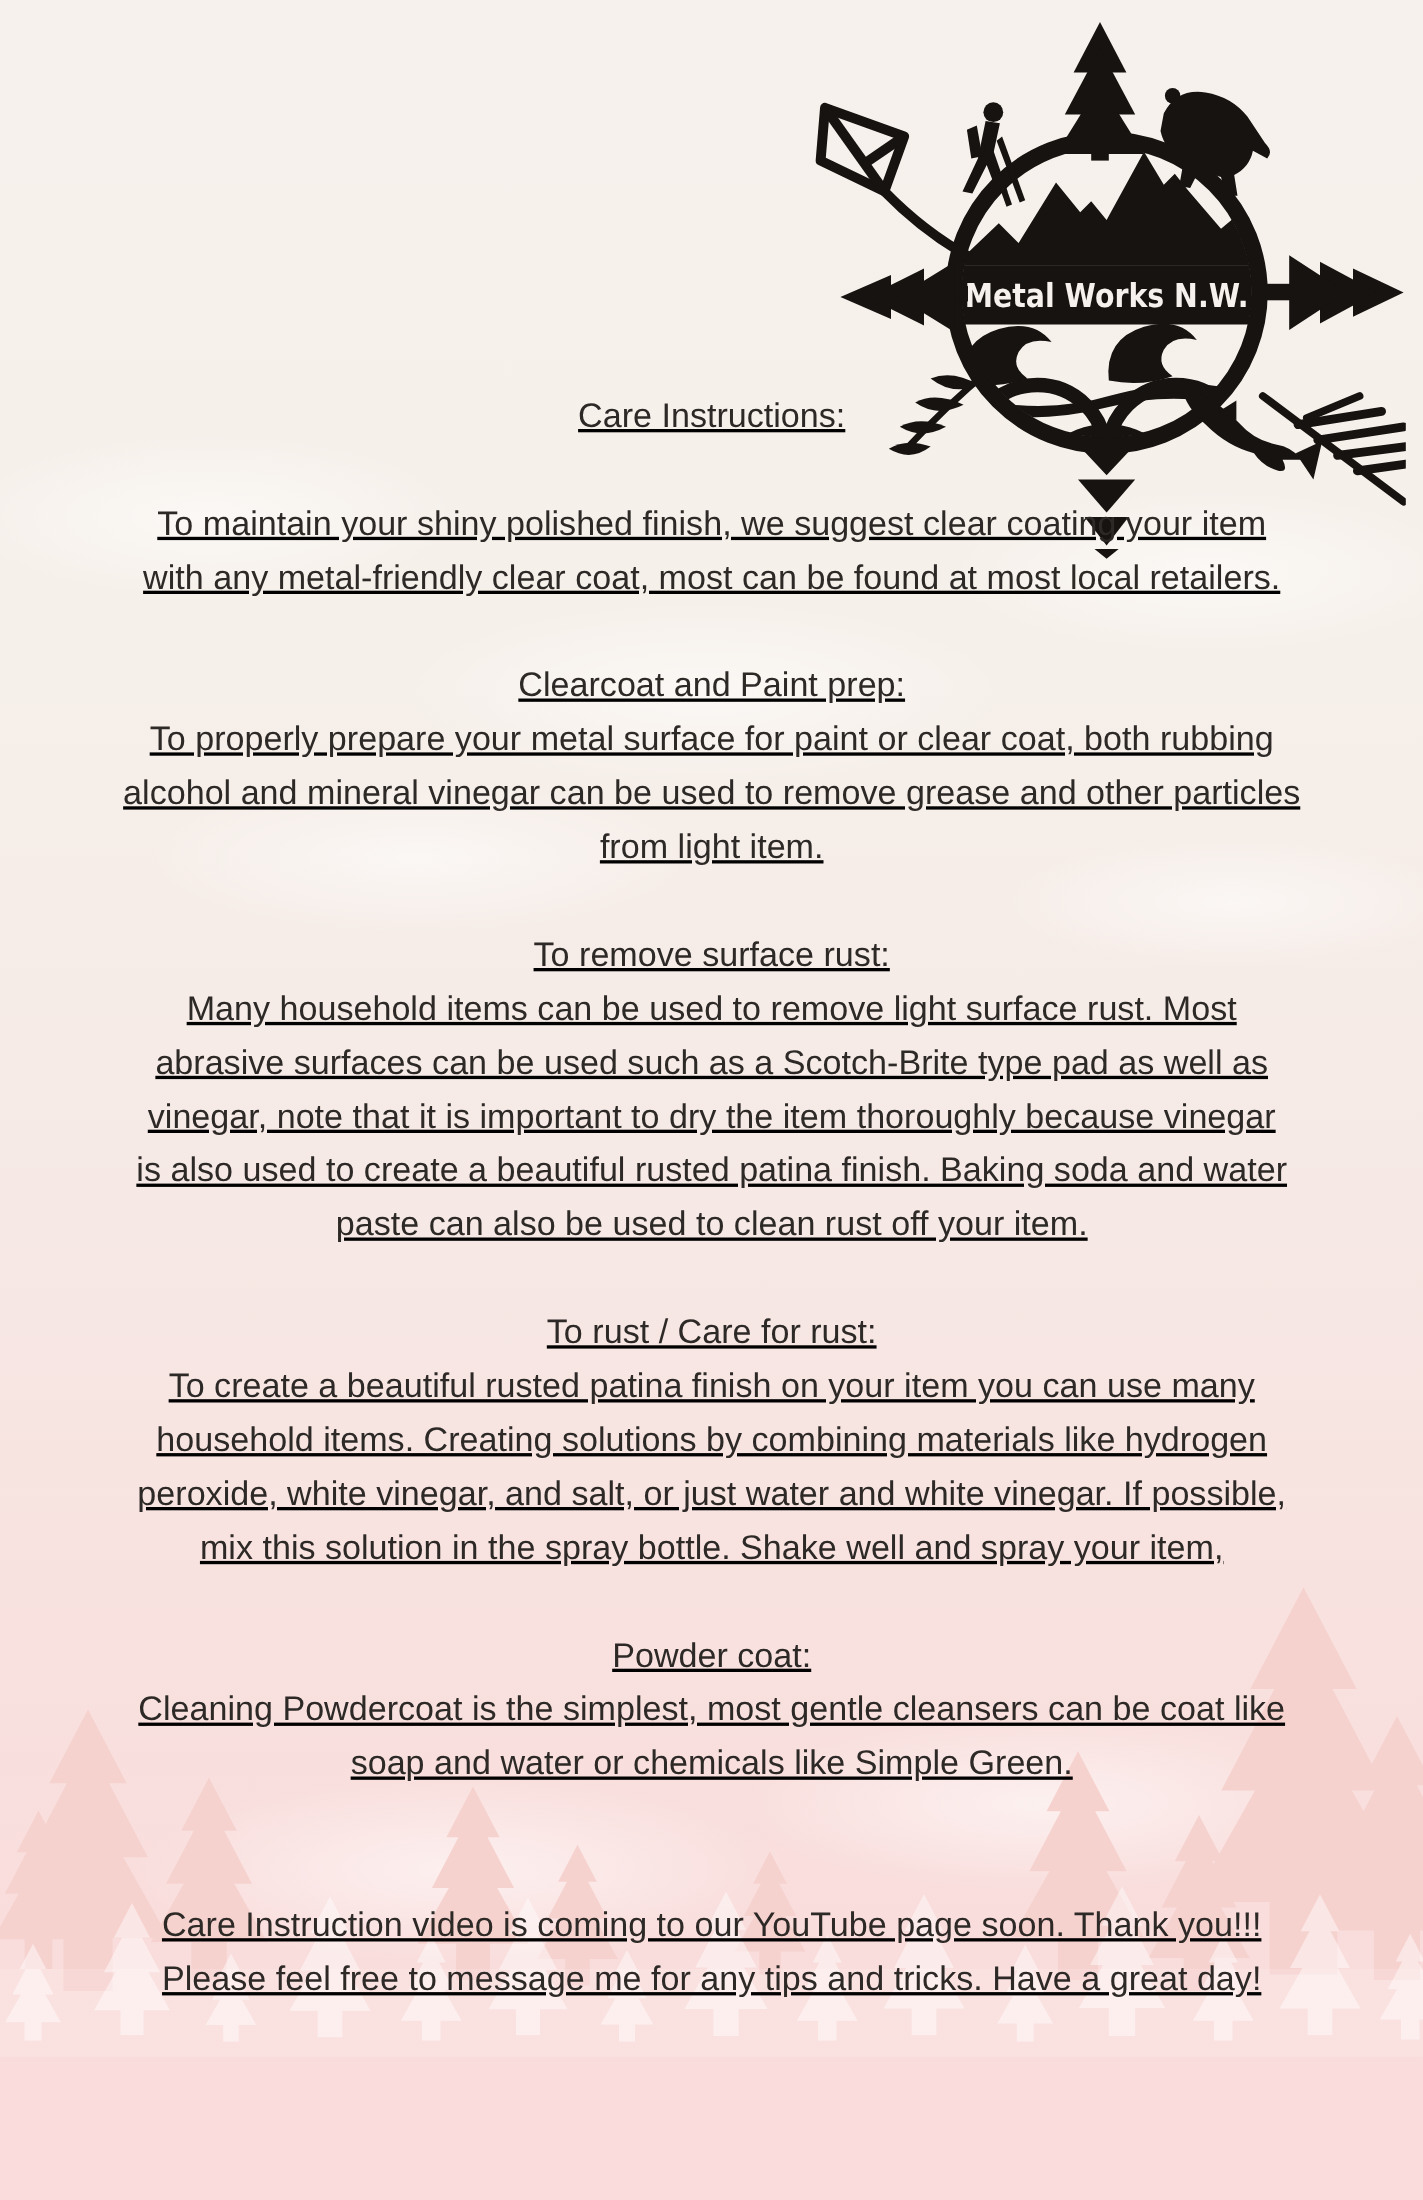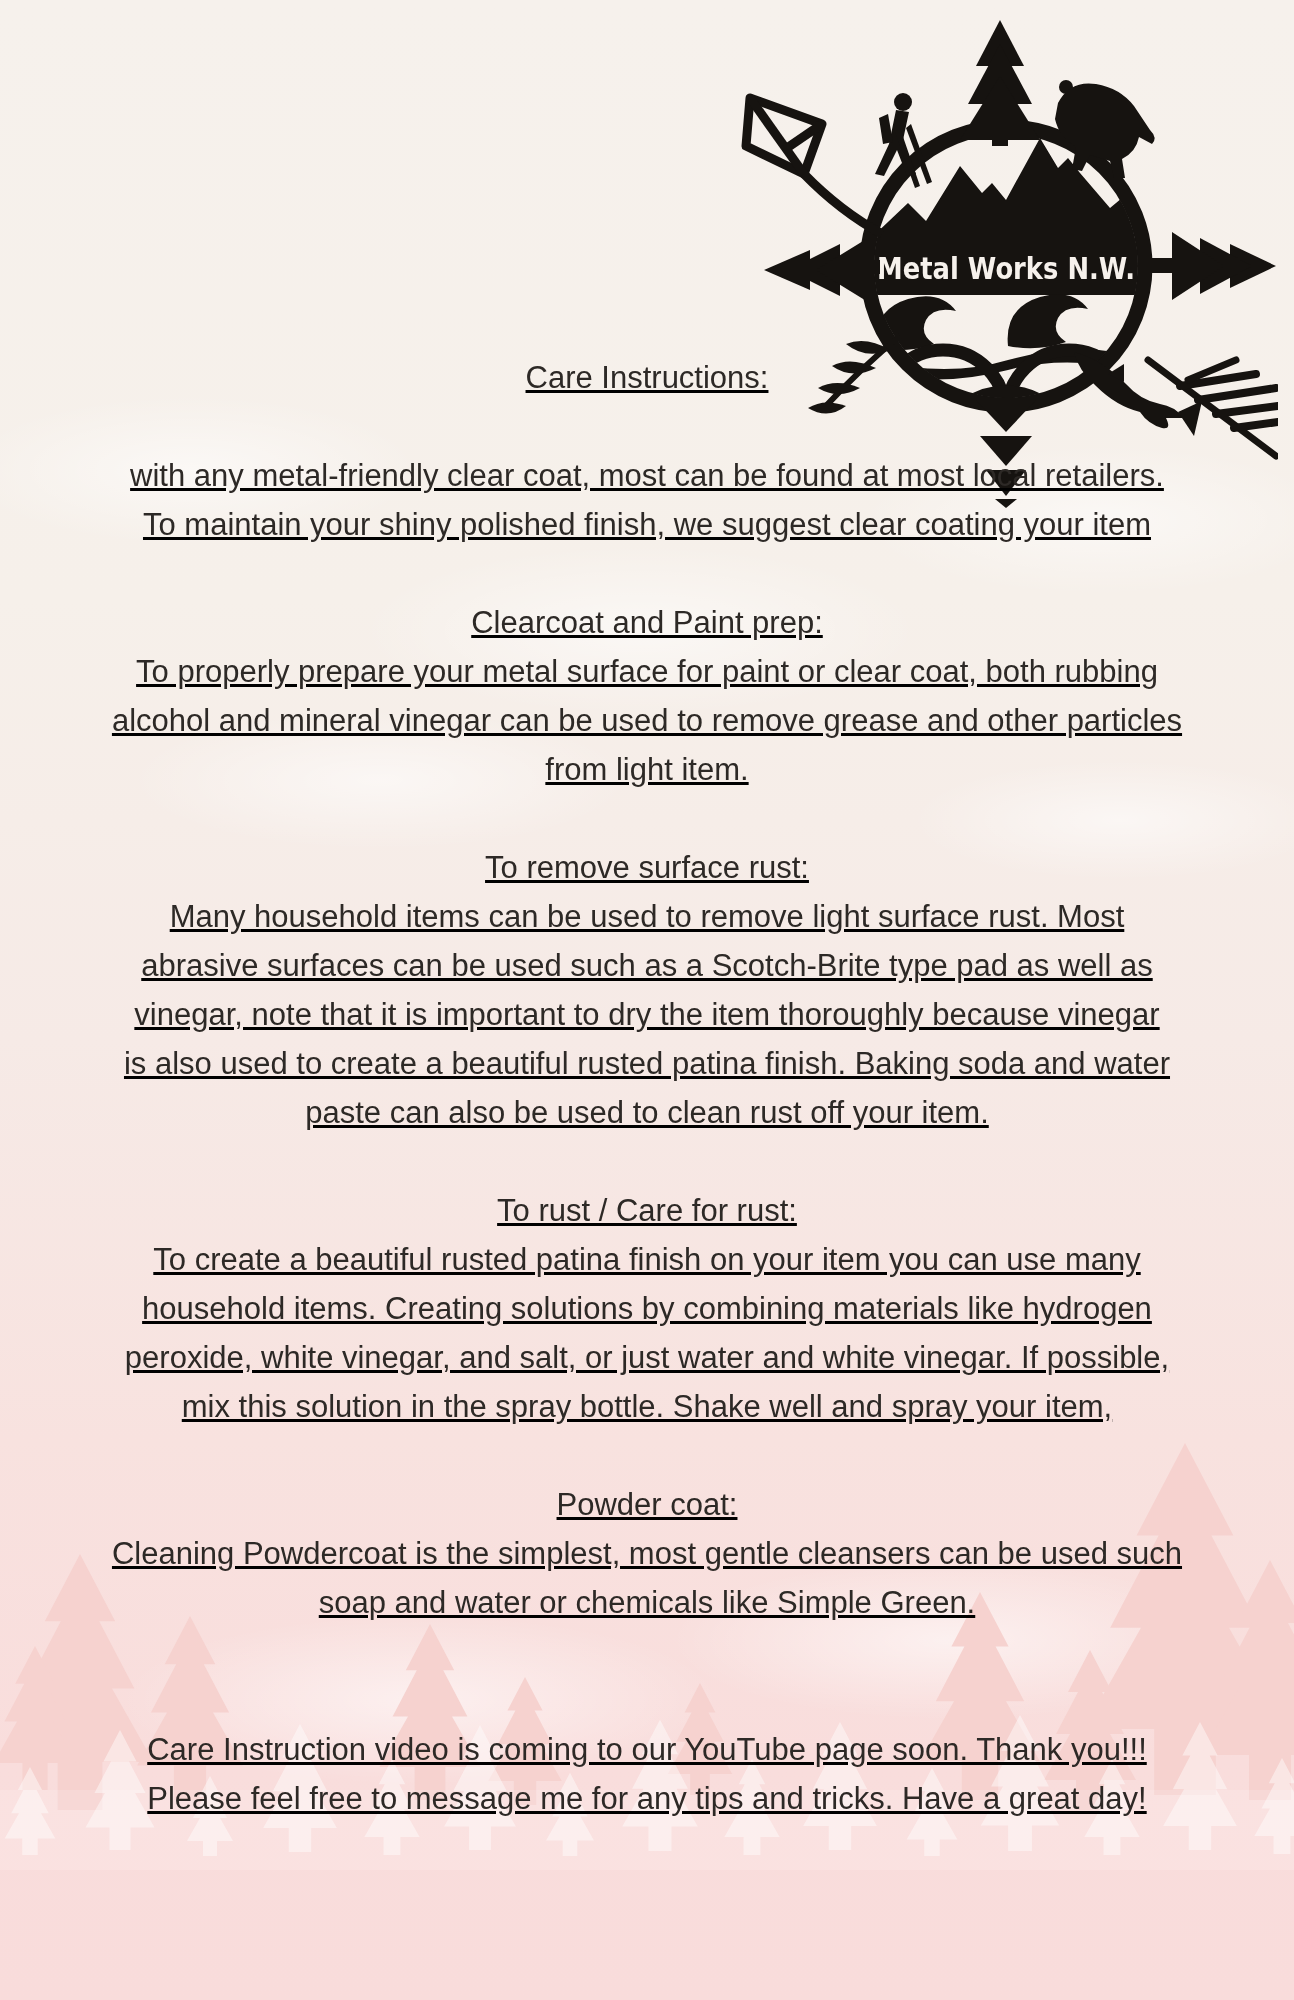--- a/index.html
+++ b/index.html
@@ -172,22 +172,22 @@
           <polygon points="407,491 429,491 418,500"></polygon>
         </g>
       </g>
     </svg>
   </div>
 
   <div class="content">
     <div class="line">Care Instructions:</div>
     <div class="gap"></div>
 
+    <div class="line">To maintain your shiny polished finish, we suggest clear coating your item</div>
     <div class="line">with any metal-friendly clear coat, most can be found at most local retailers.</div>
-    <div class="line">To maintain your shiny polished finish, we suggest clear coating your item</div>
     <div class="gap"></div>
 
     <div class="line">Clearcoat and Paint prep:</div>
     <div class="line">To properly prepare your metal surface for paint or clear coat, both rubbing</div>
     <div class="line">alcohol and mineral vinegar can be used to remove grease and other particles</div>
     <div class="line">from light item.</div>
     <div class="gap"></div>
 
     <div class="line">To remove surface rust:</div>
     <div class="line">Many household items can be used to remove light surface rust. Most</div>
@@ -198,21 +198,21 @@
     <div class="gap"></div>
 
     <div class="line">To rust / Care for rust:</div>
     <div class="line">To create a beautiful rusted patina finish on your item you can use many</div>
     <div class="line">household items. Creating solutions by combining materials like hydrogen</div>
     <div class="line">peroxide, white vinegar, and salt, or just water and white vinegar. If possible,</div>
     <div class="line">mix this solution in the spray bottle. Shake well and spray your item,</div>
     <div class="gap"></div>
 
     <div class="line">Powder coat:</div>
-    <div class="line">Cleaning Powdercoat is the simplest, most gentle cleansers can be used such</div>
+    <div class="line">Cleaning Powdercoat is the simplest, most gentle cleansers can be coat like</div>
     <div class="line">soap and water or chemicals like Simple Green.</div>
     <div class="gap"></div>
     <div class="gap"></div>
 
     <div class="line">Care Instruction video is coming to our YouTube page soon. Thank you!!!</div>
     <div class="line">Please feel free to message me for any tips and tricks. Have a great day!</div>
   </div>
 
 </div>
 

